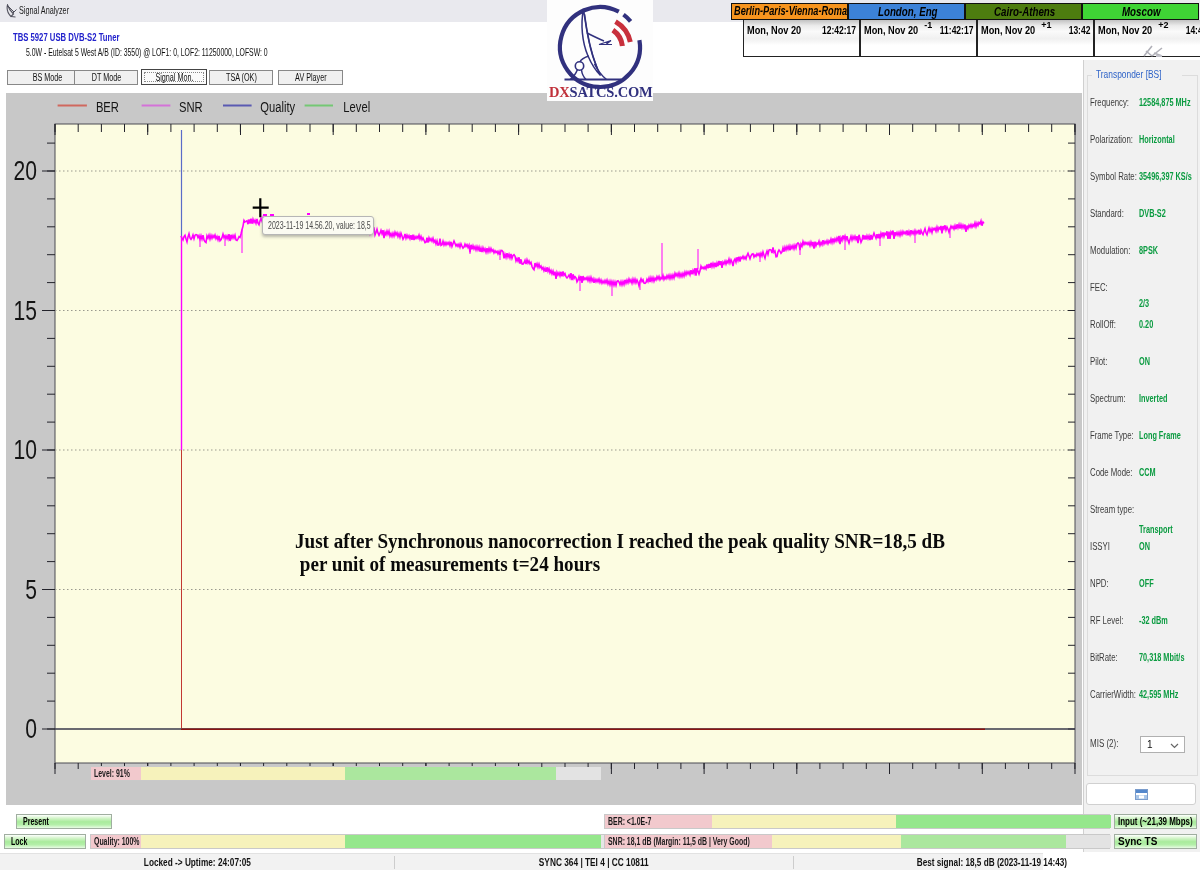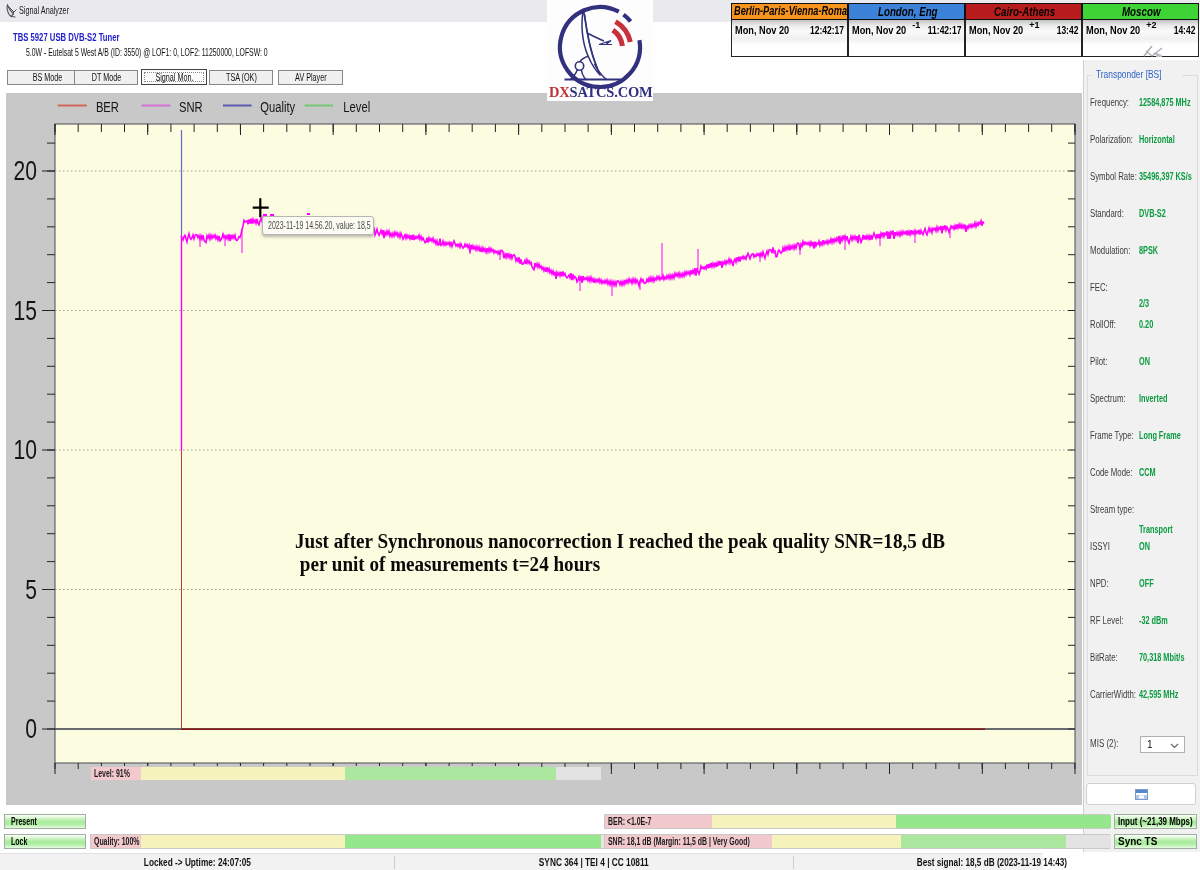--- a/index.html
+++ b/index.html
@@ -17,21 +17,21 @@
 .h2 { left:26px; top:46px; font-size:10.5px; color:#101010; }
 
 
 .tab { top:70px; height:15px; background:#f0f0f0; border:1px solid #888; font-size:10px; color:#111; text-align:center; line-height:13px; }
 .tabactive { top:68.5px; height:16.5px; background:#fbfbfb; border:1px solid #444; line-height:15px; outline:1px dotted #888; outline-offset:-4px; }
 
 
 .clk { top:3px; width:117px; height:40px; }
 .clkh { position:absolute; left:0; top:0; width:100%; height:17px; border:1.5px solid #111; font-weight:bold; font-style:italic; color:#000; }
 .clkh span { position:absolute; left:50%; top:0px; white-space:nowrap; }
-.clkd { position:absolute; left:0; top:16.5px; width:100%; height:37px; border:1.5px solid #222; border-top:none;
+.clkd { position:absolute; left:12px; top:16.5px; width:100%; height:37px; border:1.5px solid #222; border-top:none;
   background:linear-gradient(180deg,#c2c2c2 0%,#ececec 16%,#fafafa 32%,#f0f0f0 52%,#ffffff 70%,#ffffff 100%); font-weight:bold; font-size:11.5px; color:#000; }
 .clkdate { position:absolute; left:3px; top:4px; }
 .clktime { position:absolute; right:3px; top:4px; }
 .clksup { position:absolute; top:0px; font-size:9px; font-weight:bold; }
 
 
 .chart { left:6px; top:93px; width:1076px; height:712px; background:#c8c8c8; }
 .leg { position:absolute; top:6px; height:12px; font-size:14px; color:#151515; }
 .ylab { position:absolute; width:40px; text-align:right; font-size:27px; color:#141414; transform:scaleX(0.78); transform-origin:100% 50%; line-height:26px; }
 .tooltip { position:absolute; left:256px; top:123px; width:112px; height:19px; background:#fbfbf2; border:1px solid #b6b6b6; border-radius:3px; box-shadow:0 2px 3px rgba(120,120,120,.5); font-size:10px; color:#4a4a4a; line-height:17px; padding-left:5px; }
@@ -84,21 +84,21 @@
   <div class="clkh" style="background:#3c82d8;font-size:13px">
       <span style="left:28.7px;transform-origin:0 50%;transform:scaleX(0.75)">London, Eng</span>
     </div>
   <div class="clkd">
       <span class="clkdate"><span class="cx">Mon, Nov 20</span></span>
       <span class="clksup" style="left:55%">-1</span>
       <span class="clktime"><span class="cxr" style="transform:scaleX(0.74)">11:42:17</span></span>
     </div>
 </div>
 <div class="abs clk" style="left:965px">
-  <div class="clkh" style="background:#b91c1c;font-size:13px">
+  <div class="clkh" style="background:#4d7c0f;font-size:13px">
       <span style="left:27.9px;transform-origin:0 50%;transform:scaleX(0.75)">Cairo-Athens</span>
     </div>
   <div class="clkd">
       <span class="clkdate"><span class="cx">Mon, Nov 20</span></span>
       <span class="clksup" style="left:55%">+1</span>
       <span class="clktime"><span class="cxr" style="transform:scaleX(0.74)">13:42</span></span>
     </div>
 </div>
 <div class="abs clk" style="left:1082px">
   <div class="clkh" style="background:#3fd435;font-size:13px">
@@ -212,21 +212,21 @@
   <div class="sbtn">
       <svg width="13" height="11" style="position:absolute;left:48px;top:5px" viewBox="0 0 13 11">
     <rect x="0.5" y="0.5" width="12" height="10" fill="#fff" stroke="#7a9ccc"></rect>
     <rect x="1" y="1" width="11" height="3" fill="#5588cc"></rect>
     <rect x="1" y="6" width="11" height="4" fill="#aac6e8"></rect>
     <rect x="4" y="6.5" width="5" height="3" fill="#fff"></rect>
   </svg>
     </div>
 </div>
 
-<div class="abs gbtn" style="left:4px;top:814px;width:82px;padding-left:6px"><span class="cx" style="transform:scaleX(0.67)">Present</span></div>
+<div class="abs gbtn" style="left:16px;top:814px;width:96px;padding-left:6px"><span class="cx" style="transform:scaleX(0.67)">Present</span></div>
 <div class="abs gbtn" style="left:4px;top:834px;width:82px;padding-left:6px"><span class="cx" style="transform:scaleX(0.67)">Lock</span></div>
 <div class="abs bar" style="left:90px;top:766px;width:432px">
     <div class="barseg" style="left:0px;width:50px;background:#f2c9cd"></div>
     <div class="barseg" style="left:50px;width:204px;background:#f6f2bb"></div>
     <div class="barseg" style="left:254px;width:211px;background:#abe79e"></div>
     <div class="barseg" style="left:465px;width:45px;background:#e3e3e3"></div>
     <div class="bartxt"><span class="cx">Level: 91%</span></div>
   </div>
 <div class="abs bar" style="left:90px;top:834px;width:554px">
     <div class="barseg" style="left:0px;width:50px;background:#f2c9cd"></div>

